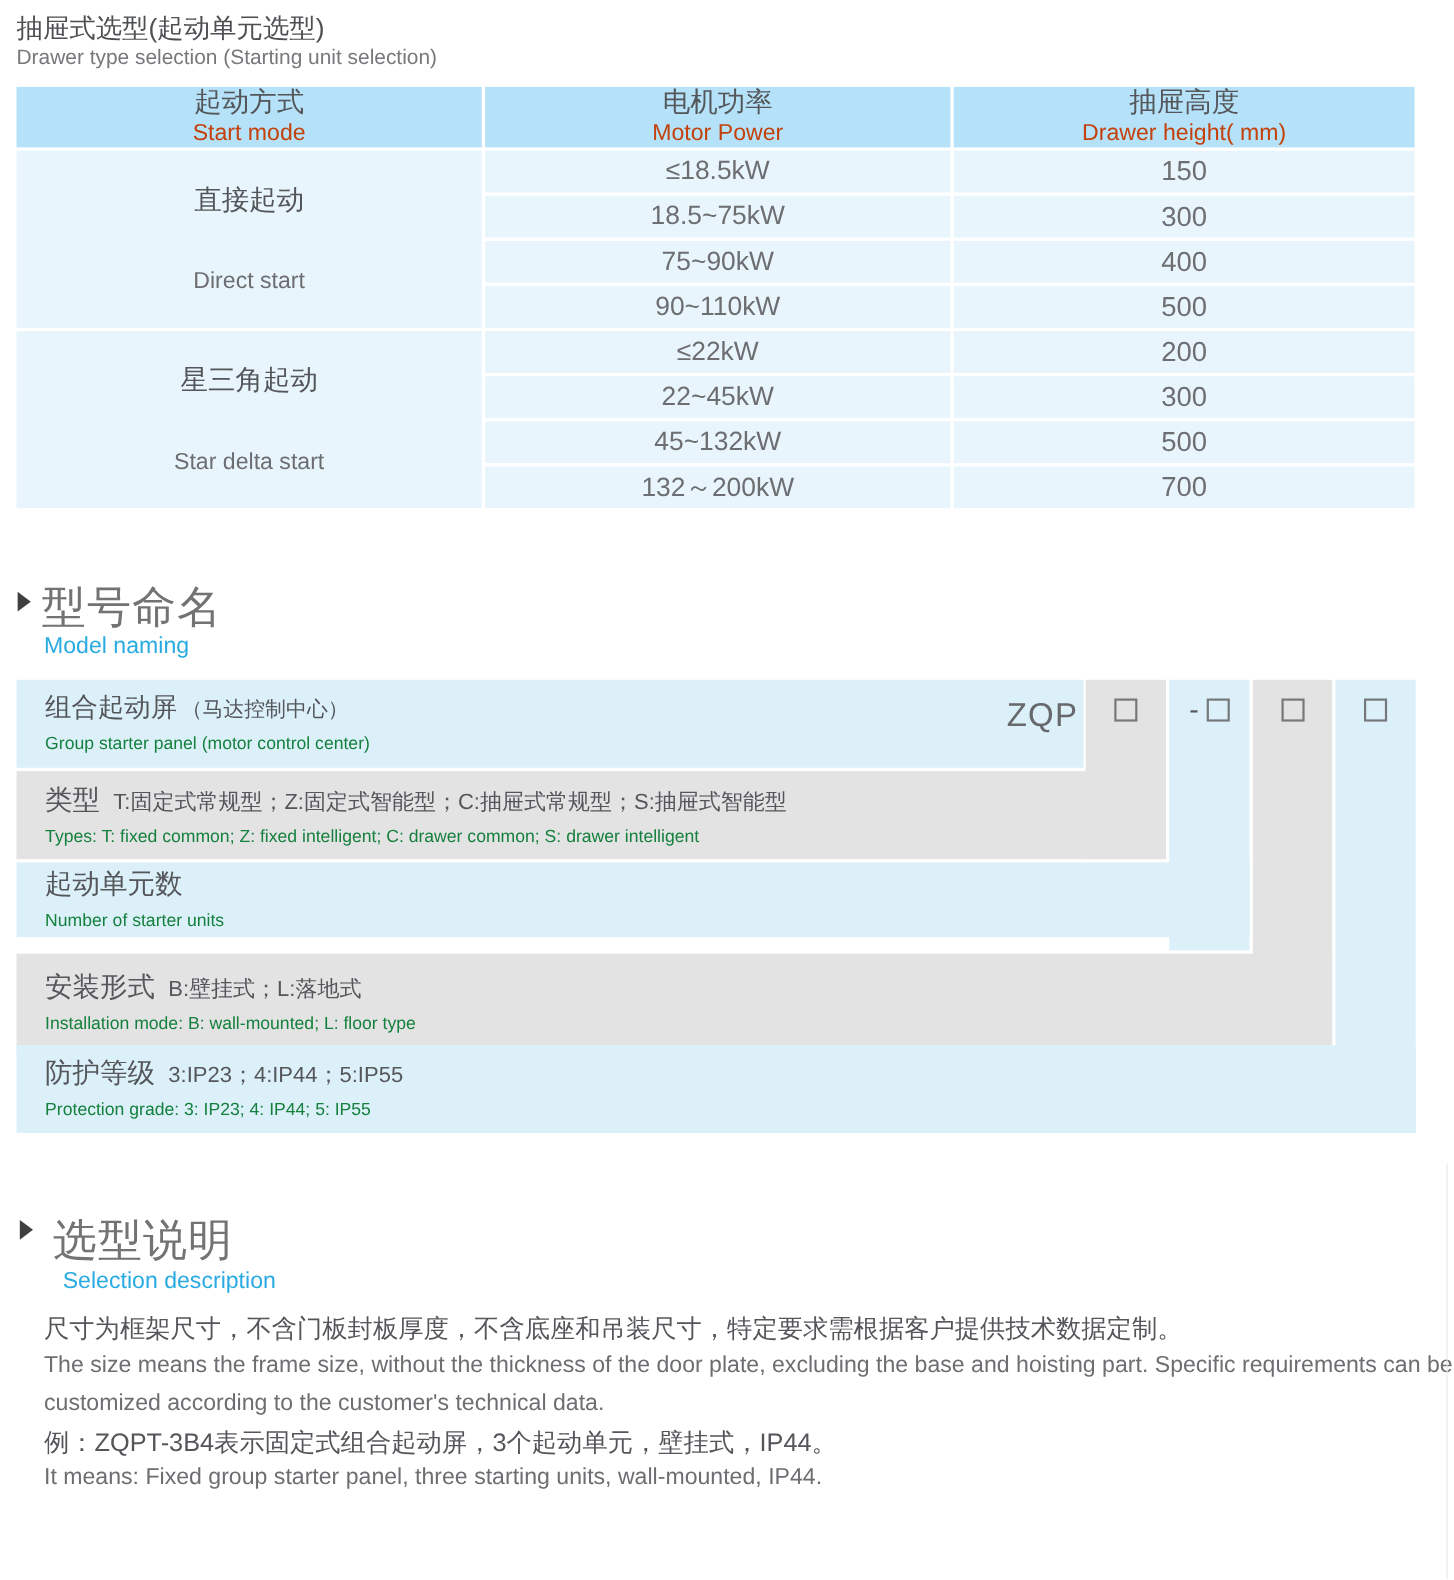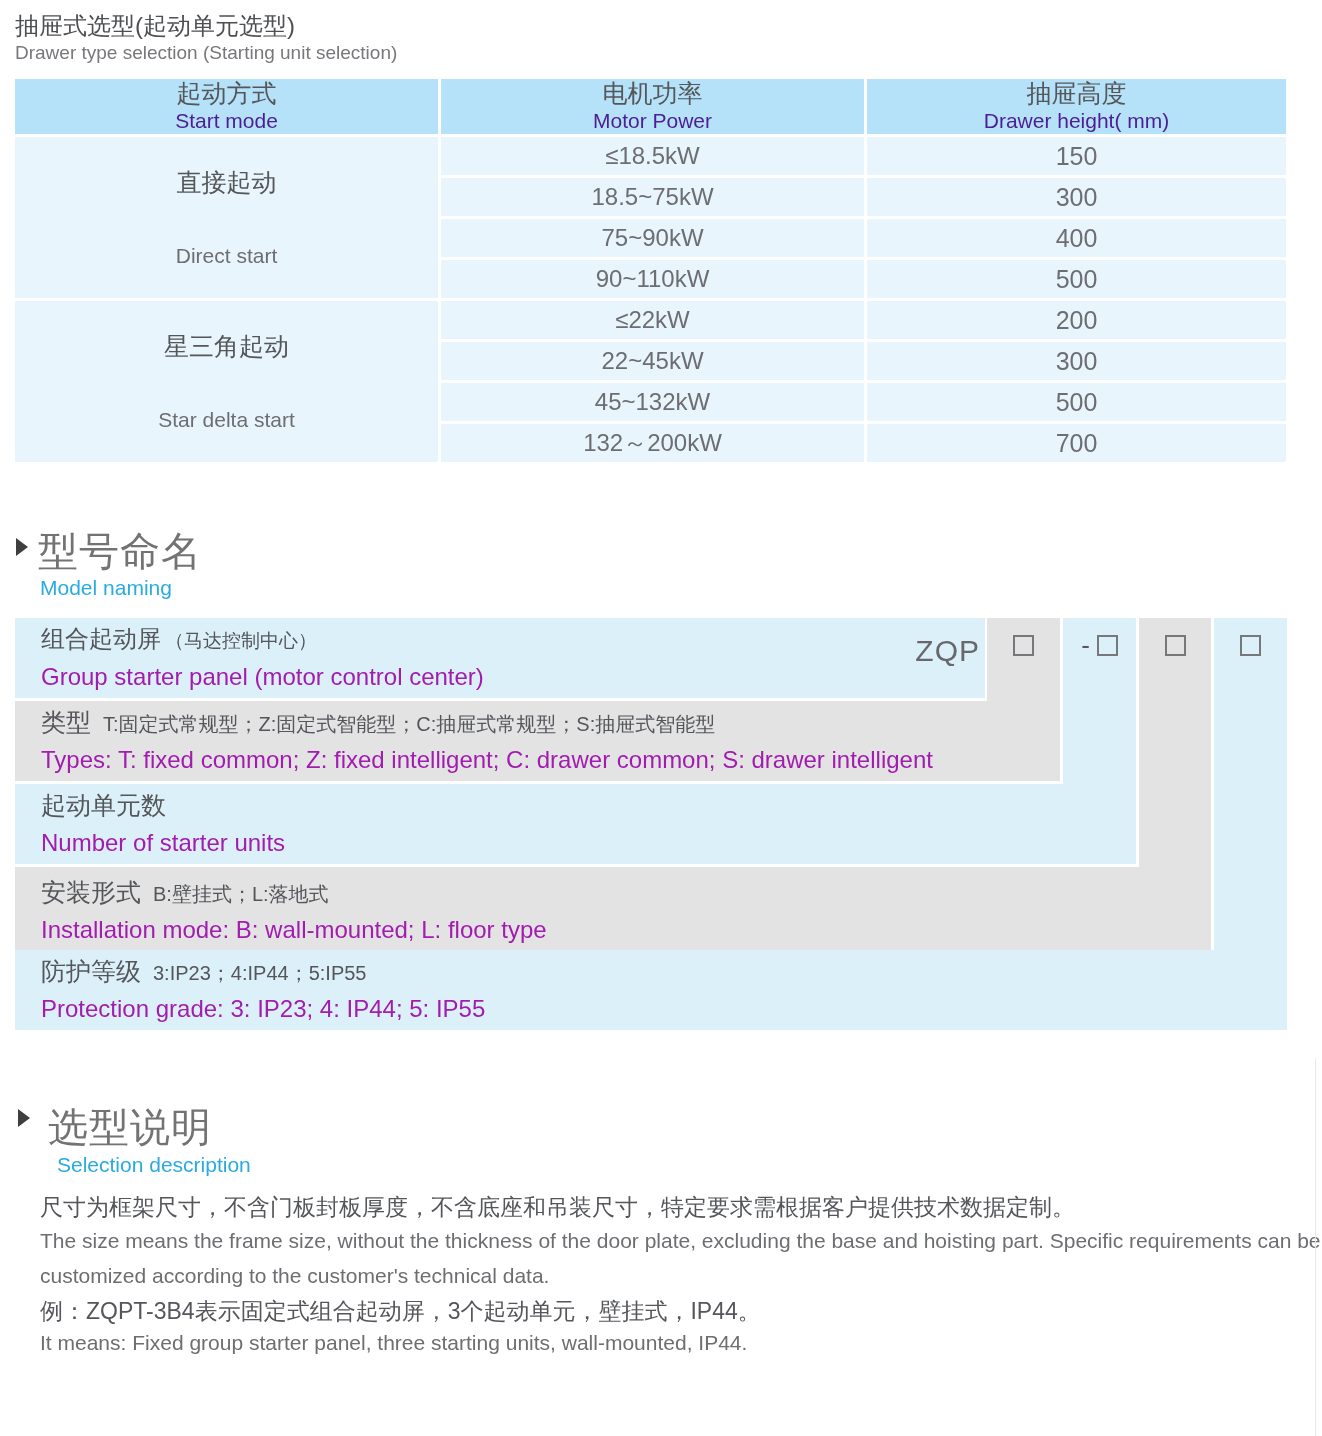--- a/index.html
+++ b/index.html
@@ -16,21 +16,21 @@
   .sel-table{
     position:absolute;left:15px;top:79px;
     display:grid;
     grid-template-columns:423px 423px 419px;
     grid-template-rows:55px repeat(8,38px);
     gap:3px;
   }
   .cell{display:flex;align-items:center;justify-content:center;text-align:center;}
   .th{background:#b5e2f8;flex-direction:column;line-height:1.18;justify-content:center;}
   .th .cn{font-size:25px;color:#54565a;}
-  .th .en{font-size:21px;color:#4c1d95;}
+  .th .en{font-size:21px;color:#c2410c;}
   .td{background:#e9f5fc;}
   .td.mode{flex-direction:column;line-height:1.3;gap:44px;}
   .td.mode .cn{font-size:25px;color:#54565a;}
   .td.mode .en{font-size:21px;color:#6d6e71;text-align:right;}
   .td.power{font-size:24px;color:#6d6e71;}
   .td.height{font-size:25px;color:#6d6e71;}
 
   
   .tri{position:absolute;width:0;height:0;
        border-left:12px solid #3e3f41;border-top:9px solid transparent;border-bottom:9px solid transparent;}
@@ -38,21 +38,21 @@
   .sec-en{position:absolute;font-size:21px;color:#29abe2;}
 
   
   .band{position:absolute;box-sizing:border-box;display:flex;flex-direction:column;justify-content:center;
         padding-left:26px;line-height:1.2;}
   .band.blue,.mn-col.blue{background:#dcf0fa;}
   .band.gray,.mn-col.gray{background:#e3e3e4;}
   .band .cn-line{color:#54565a;white-space:nowrap;}
   .band .label{font-size:25px;}
   .band .detail{font-size:20px;margin-left:12px;}
-  .band .en{font-size:24px;color:#a21caf;margin-top:9px;white-space:nowrap;}
+  .band .en{font-size:16px;color:#15803d;margin-top:9px;white-space:nowrap;}
   .band.r1 .label{font-size:24px;}
   .band.r1 .detail{font-size:19px;margin-left:4px;}
   .zqp{position:absolute;top:15px;right:5px;font-size:30px;color:#67686b;letter-spacing:1px;}
   .mn-col{position:absolute;}
   .col-top{position:absolute;top:17px;left:0;width:100%;display:flex;justify-content:center;align-items:center;gap:7px;}
   .slot-box{width:21px;height:21px;border:2px solid #77787b;box-sizing:border-box;}
   .dash{font-size:26px;color:#58595b;line-height:21px;}
 
   
   .para{position:absolute;left:40px;white-space:nowrap;}
@@ -117,21 +117,21 @@
   <div>
     <div class="band blue r1" style="left:15px;top:618px;width:970px;height:80px;">
       <div class="cn-line"><span class="label">组合起动屏</span><span class="detail">（马达控制中心）</span></div>
       <div class="en">Group starter panel (motor control center)</div>
       <div class="zqp">ZQP</div>
     </div>
     <div class="band gray" style="left:15px;top:701px;width:1045px;height:80px;">
       <div class="cn-line"><span class="label">类型</span><span class="detail">T:固定式常规型；Z:固定式智能型；C:抽屉式常规型；S:抽屉式智能型</span></div>
       <div class="en">Types: T: fixed common; Z: fixed intelligent; C: drawer common; S: drawer intelligent</div>
     </div>
-    <div class="band blue" style="left:15px;top:784px;width:1121px;height:80px;">
+    <div class="band blue" style="left:15px;top:784px;width:1121px;height:68px;">
       <div class="cn-line"><span class="label">起动单元数</span><span class="detail"></span></div>
       <div class="en">Number of starter units</div>
     </div>
     <div class="band gray" style="left:15px;top:867px;width:1196px;height:88px;">
       <div class="cn-line"><span class="label">安装形式</span><span class="detail">B:壁挂式；L:落地式</span></div>
       <div class="en">Installation mode: B: wall-mounted; L: floor type</div>
     </div>
     <div class="band blue" style="left:15px;top:950px;width:1272px;height:80px;">
       <div class="cn-line"><span class="label">防护等级</span><span class="detail">3:IP23；4:IP44；5:IP55</span></div>
       <div class="en">Protection grade: 3: IP23; 4: IP44; 5: IP55</div>

